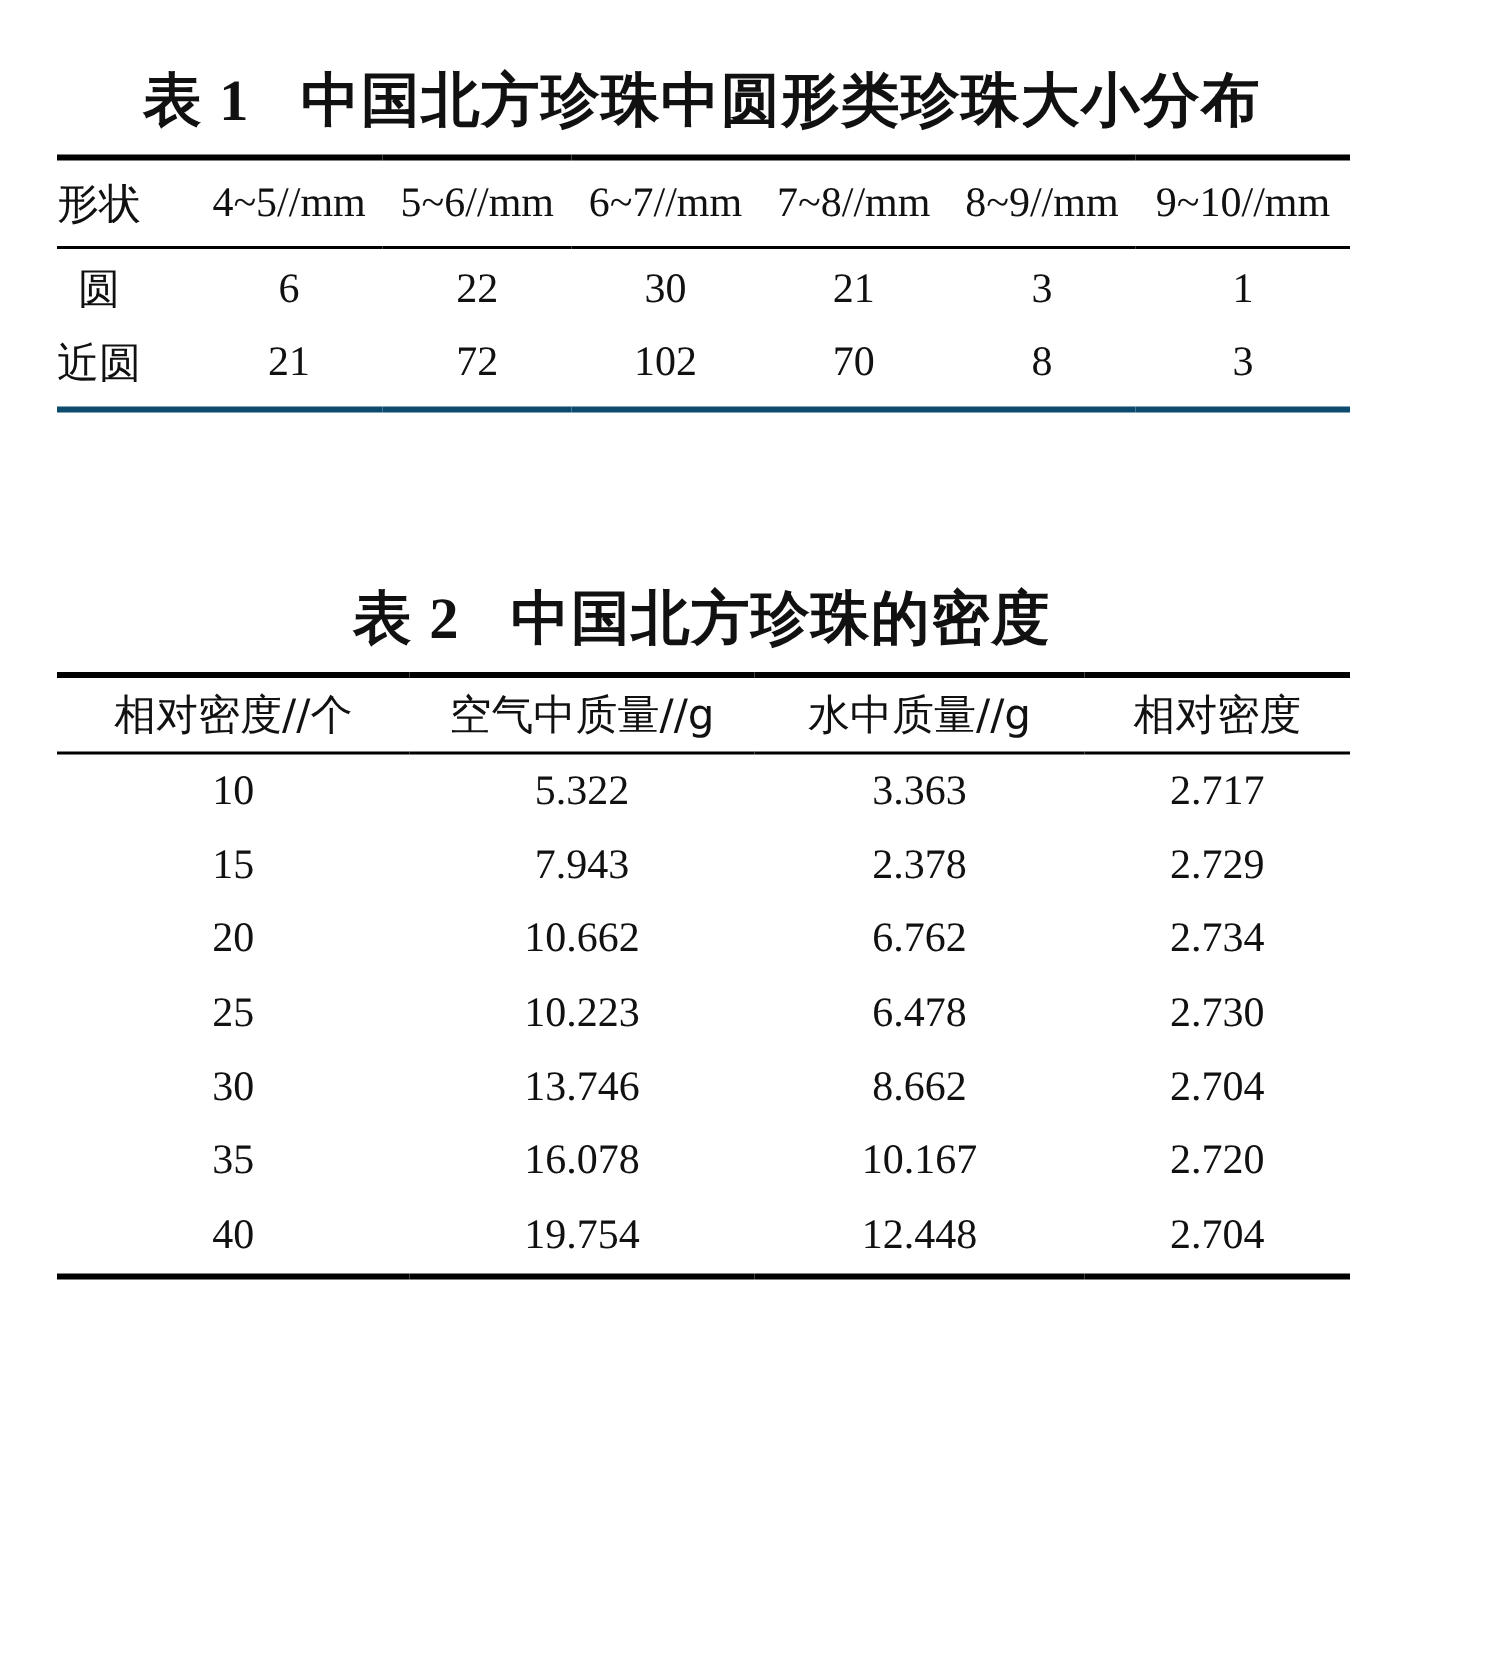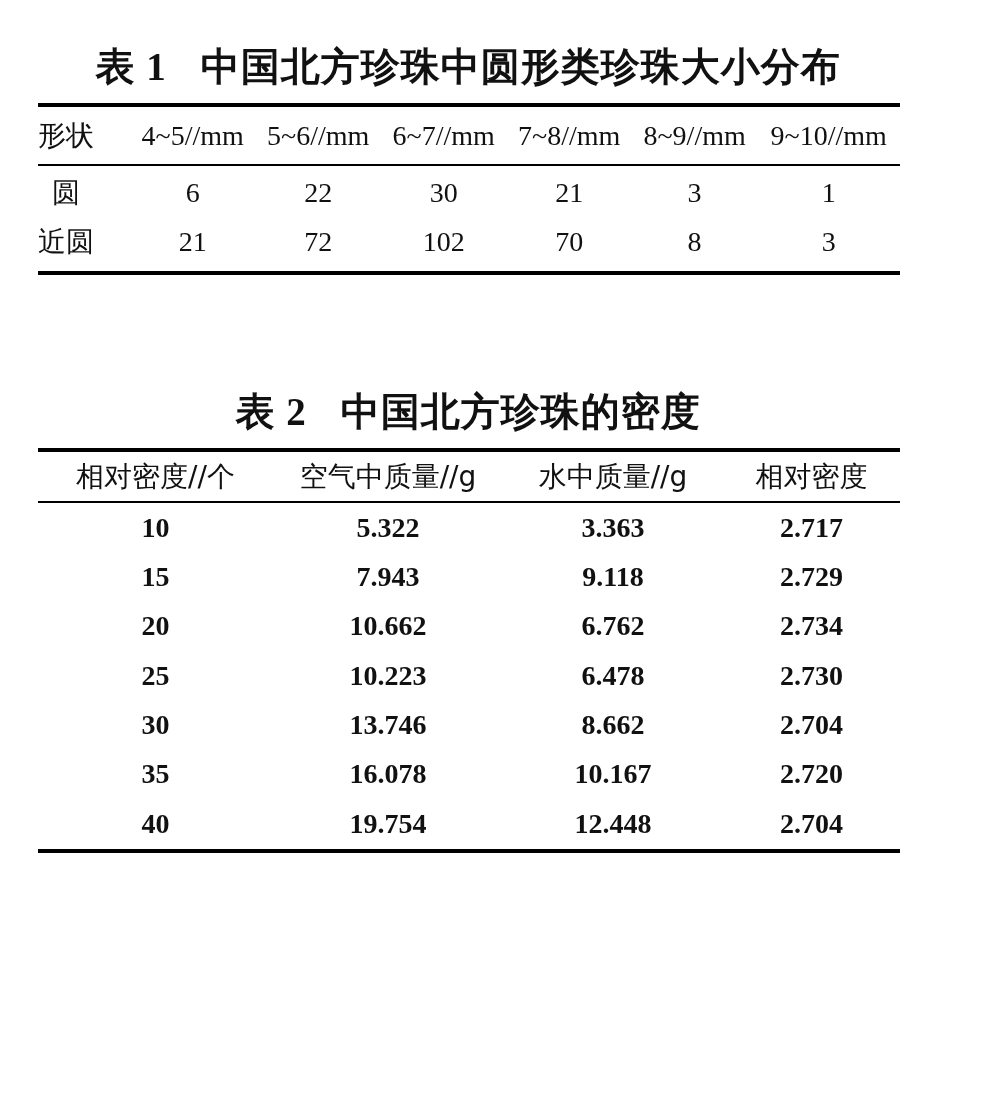--- a/index.html
+++ b/index.html
@@ -1,29 +1,29 @@
 <!DOCTYPE html>
 <html><head>
 <meta charset="utf-8">
 <style>
   html, body { margin: 0; padding: 0; background: #ffffff; }
   body { width: 1008px; height: 1111px; position: relative; font-family: "Liberation Serif", "DejaVu Serif", serif; color: #111; }
   .caption { position: absolute; left: 0; width: 936px; text-align: center; font-family: "DejaVu Sans", sans-serif; font-weight: bold; font-size: 39px; letter-spacing: 1px; }
   .caption .num { font-family: "Liberation Serif", serif; font-weight: bold; margin-right: 34px; }
   .tbl { position: absolute; left: 38px; width: 862px; border-collapse: collapse; }
-  .tbl.t1 { top: 103px; border-top: 4px solid #000; border-bottom: 4px solid #000000; }
+  .tbl.t1 { top: 103px; border-top: 4px solid #000; border-bottom: 4px solid #0c4a6e; }
   .tbl.t2 { top: 448px; border-top: 4px solid #000; border-bottom: 4px solid #000; }
   .tbl th, .tbl td { font-weight: normal; text-align: center; font-size: 28px; padding: 0; white-space: nowrap; }
   .tbl thead th { border-bottom: 2px solid #000; }
   .t1 thead th { height: 57px; }
   .t1 tbody td { height: 49px; }
   .t1 tbody tr:first-child td { padding-top: 2px; }
   .t1 tbody tr:last-child td { height: 50px; padding-bottom: 4px; }
   .t2 thead th { height: 49px; }
-  .t2 tbody td { height: 49.3px; font-weight: bold; }
+  .t2 tbody td { height: 49.3px; }
   .t2 tbody tr:last-child td { height: 50px; }
   .cjk { font-family: "DejaVu Sans", sans-serif; font-size: 26px; }
   .t1 th.first, .t1 td.first { text-align: left; width: 78px; }
   .t1 td.first.indent { padding-left: 14px; }
 </style>
 </head>
 <body>
 
 <div class="caption" style="top:40px;">
   <span class="num">表 1</span><span>中国北方珍珠中圆形类珍珠大小分布</span>
@@ -79,21 +79,21 @@
   <tbody id="t2body">
     <tr>
         <td>10</td>
         <td>5.322</td>
         <td>3.363</td>
         <td>2.717</td>
       </tr>
     <tr>
         <td>15</td>
         <td>7.943</td>
-        <td>9.118</td>
+        <td>2.378</td>
         <td>2.729</td>
       </tr>
     <tr>
         <td>20</td>
         <td>10.662</td>
         <td>6.762</td>
         <td>2.734</td>
       </tr>
     <tr>
         <td>25</td>

